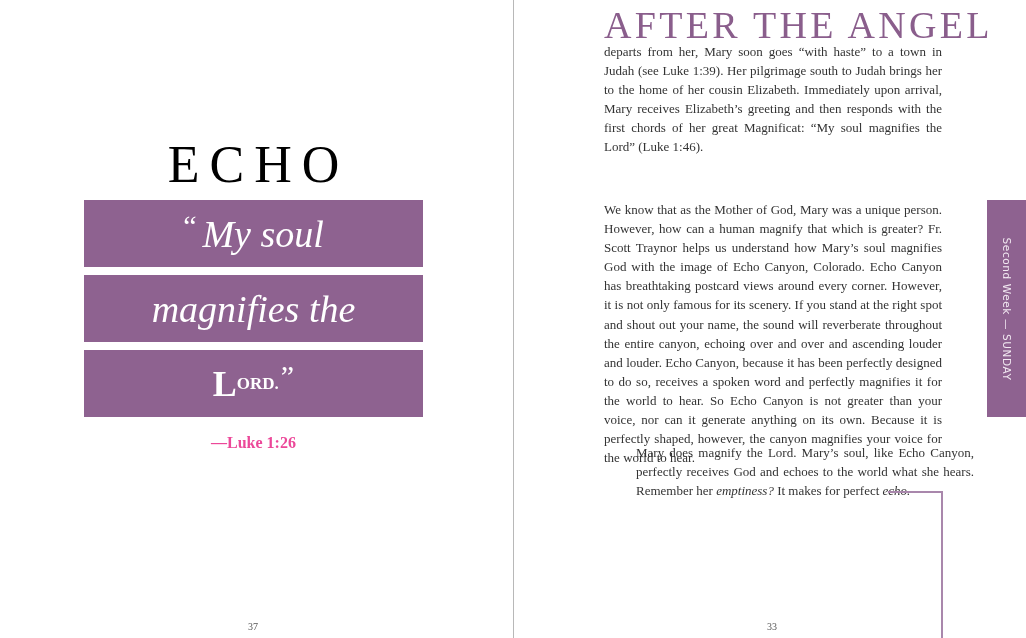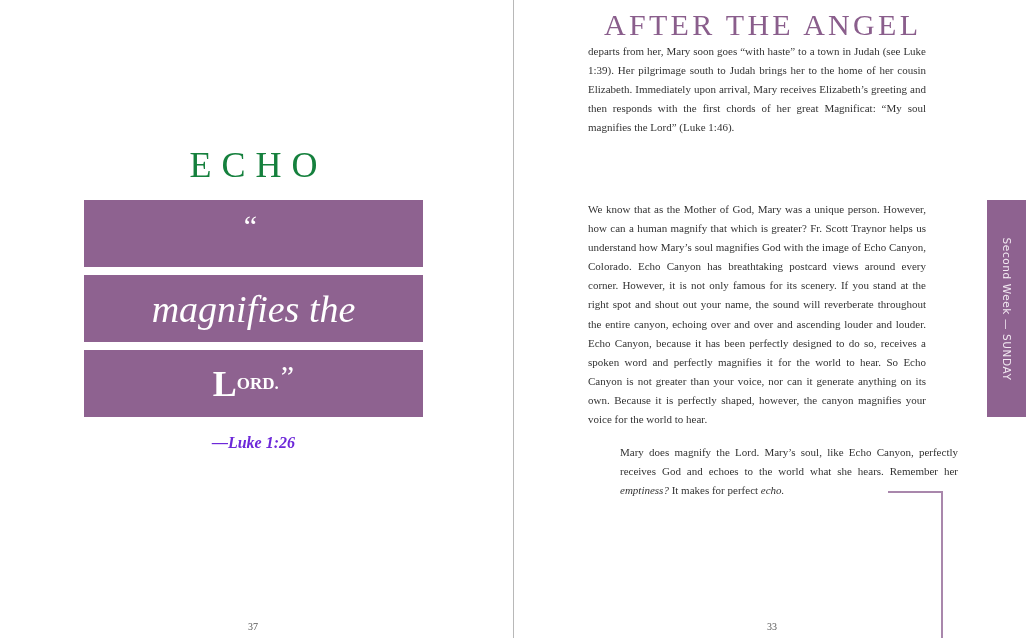--- a/index.html
+++ b/index.html
@@ -1,46 +1,47 @@
 <!DOCTYPE html>
 <html><head>
 <meta charset="utf-8">
 <style>
   html, body { margin:0; padding:0; }
   body { width:1026px; height:638px; background:#ffffff; position:relative; overflow:hidden; font-family:"Liberation Serif", serif; }
   .page { position:absolute; top:0; height:638px; background:#fff; }
   .page-left { left:0; width:513px; }
   .page-right { left:514px; width:512px; }
   .spine { position:absolute; left:513px; top:0; width:1px; height:638px; background:#b8b8b8; }
-  .echo-title { position:absolute; left:84px; width:339px; top:136px; text-align:center; font-size:36px; letter-spacing:10px; color:#15803d; line-height:58px; padding-left:10px; box-sizing:border-box; }
+  .echo-title { position:absolute; left:84px; width:339px; top:136px; text-align:center; font-size:52px; letter-spacing:10px; color:#000000; line-height:58px; padding-left:10px; box-sizing:border-box; }
   .band { position:absolute; left:84px; width:339px; height:67px; background:#8e6290; color:#fff; display:flex; align-items:center; justify-content:center; font-size:38px; font-style:italic; }
   .band1 { top:200px; } .band2 { top:275px; } .band3 { top:350px; }
   .band1 .q { font-size:30px; font-style:normal; margin-right:6px; position:relative; top:-8px; }
   .band3 { font-style:normal; font-weight:bold; }
   .lord-big { font-size:36px; }
   .lord-small { font-size:17px; }
   .band3 .q { font-size:30px; font-weight:normal; position:relative; top:-8px; margin-left:2px; }
-  .citation { position:absolute; left:84px; width:339px; top:434px; text-align:center; color:#6d28d9; font-weight:bold; font-size:16px;font-style:italic; }
+  .citation { position:absolute; left:84px; width:339px; top:434px; text-align:center; color:#ec4899; font-weight:bold; font-size:16px; }
   .pagenum { position:absolute; top:621px; font-size:10px; color:#555; }
   .pn-left { left:248px; } .pn-right { left:767px; }
-  .heading { position:absolute; left:604px; top:6px; font-size:30px; letter-spacing:3.3px; color:#8a5e8c; line-height:38px; white-space:nowrap; }
-  .body-text { position:absolute; left:588px; width:338px; font-size:11px; line-height:19.1px; color:#333; text-align:justify; }
+  .heading { position:absolute; left:604px; top:6px; font-size:38px; letter-spacing:3.3px; color:#8a5e8c; line-height:38px; white-space:nowrap; }
+  .body-text { position:absolute; left:604px; width:338px; font-size:13px; line-height:19.1px; color:#333; text-align:justify; }
   .p1 { top:42px; } .p2 { top:166px;margin-top:34px; } .p3 { top:443px;margin-left:32px; }
   .side-tab { position:absolute; left:987px; top:200px; width:39px; height:217px; background:#8e6290; }
   .side-tab span { position:absolute; left:50%; top:50%; transform:translate(-50%,-50%) rotate(90deg); white-space:nowrap; color:#f2e9f2; font-family:"DejaVu Sans", sans-serif; font-size:10.5px; letter-spacing:0.6px; }
   .deco-h { position:absolute; left:888px; top:491px; width:55px; height:2px; background:#a987ac; }
   .deco-v { position:absolute; left:941px; top:491px; width:2px; height:147px; background:#a987ac; }
 </style>
 </head>
 <body>
 
 <div class="page page-left">
   <div class="echo-title">ECHO</div>
   <div class="band band1">
     <span class="q">“</span>
+    <span>My soul</span>
   </div>
   <div class="band band2">
     <span>magnifies the</span>
   </div>
   <div class="band band3">
     <span class="lord-big">L</span>
       <span class="lord-small">ORD.</span>
       <span class="q">”</span>
   </div>
   <div class="citation">—Luke 1:26</div>

